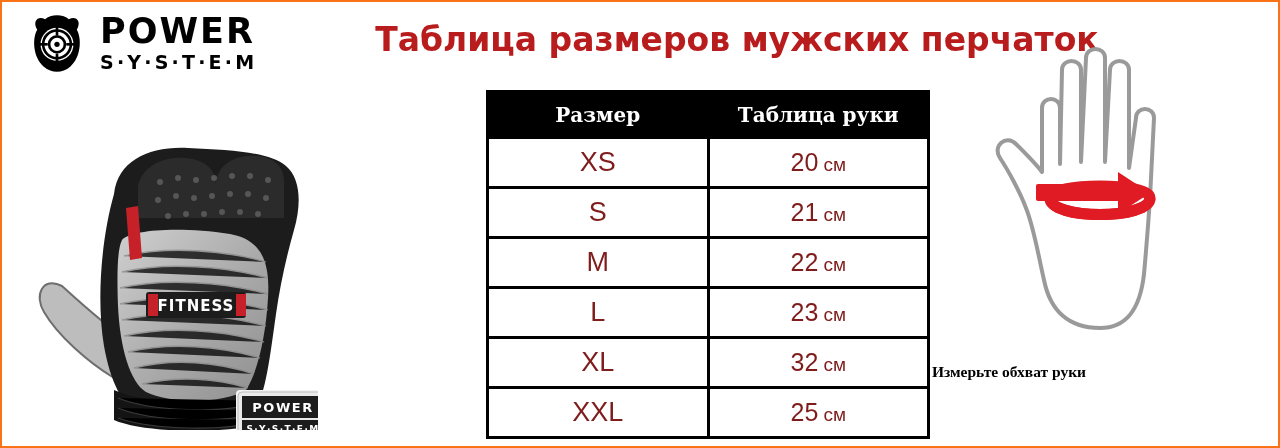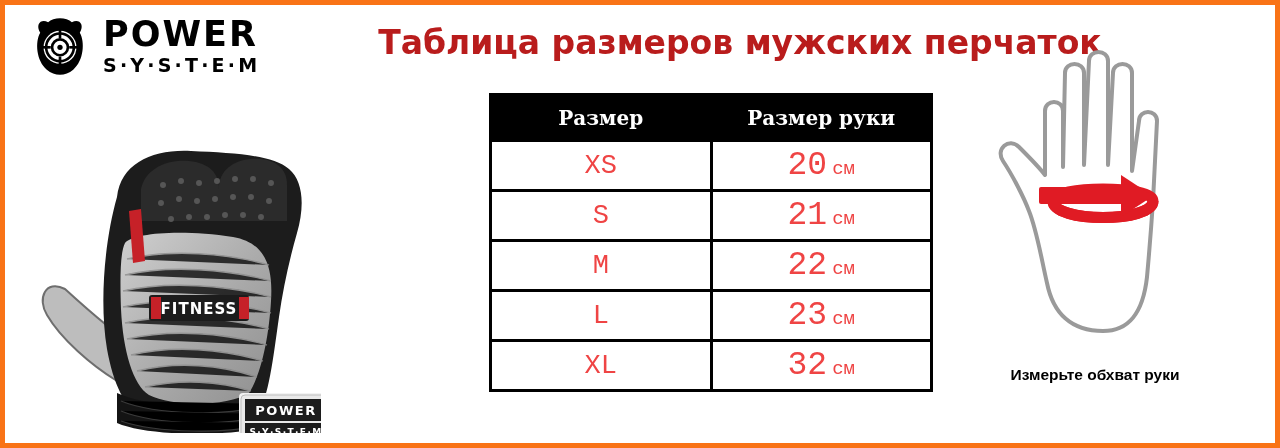--- a/index.html
+++ b/index.html
@@ -11,21 +11,21 @@
     height: 448px;
     background: #ffffff;
     font-family: "Liberation Serif", serif;
     overflow: hidden;
   }
   .page {
     position: relative;
     width: 1280px;
     height: 448px;
     box-sizing: border-box;
-    border: 5px solid #f97316;
+    border: 2px solid #f97316;
     background: #ffffff;
   }
 
   
   .left-col {
     position: absolute;
     left: 0;
     top: 0;
     width: 330px;
     height: 434px;
@@ -106,26 +106,26 @@
   }
   .size-table thead th {
     background: #000;
     color: #fff;
     font-family: "DejaVu Serif", serif;
     font-weight: bold;
     font-size: 20px;
     height: 43px;
   }
   .size-table tbody td {
-    font-family: Liberation Mono, monospace;
+    font-family: Liberation Sans, sans-serif;
     font-size: 27px;
-    color: #ef4444;
+    color: #7f1d1d;
   }
   .val-num {
-    font-size: 33px;
+    font-size: 25px;
   }
   .val-unit {
     font-size: 19px;
     margin-left: 5px;
   }
   .col-size { width: 50%; }
   .col-girth { width: 50%; }
 
   
   .hand-wrap {
@@ -133,22 +133,21 @@
     left: 948px;
     top: 20px;
     width: 300px;
     height: 340px;
   }
   .hand-caption {
     position: absolute;
     left: 930px;
     top: 360px;
     width: 320px;
-    text-align: center;
-    font-family: Liberation Sans, sans-serif;
+    font-family: Liberation Serif, serif;
     font-weight: bold;
     font-size: 15.5px;
     line-height: 1.35;
     color: #000;
   }
 </style>
 </head>
 <body>
 
 <div class="page">
@@ -265,21 +264,21 @@
       </svg>
     </div>
   </div>
 
   <div class="title">Таблица размеров мужских перчаток</div>
 
   <table class="size-table">
     <thead>
       <tr>
         <th class="col-size">Размер</th>
-        <th class="col-girth">Размер руки</th>
+        <th class="col-girth">Таблица руки</th>
       </tr>
     </thead>
     <tbody>
       <tr>
         <td>XS</td>
         <td>
           <span class="val-num">20</span><span class="val-unit">см</span>
         </td>
       </tr>
       <tr>
@@ -297,20 +296,26 @@
       <tr>
         <td>L</td>
         <td>
           <span class="val-num">23</span><span class="val-unit">см</span>
         </td>
       </tr>
       <tr>
         <td>XL</td>
         <td>
           <span class="val-num">32</span><span class="val-unit">см</span>
+        </td>
+      </tr>
+      <tr>
+        <td>XXL</td>
+        <td>
+          <span class="val-num">25</span><span class="val-unit">см</span>
         </td>
       </tr>
     </tbody>
   </table>
 
   <div class="hand-wrap">
     <svg viewBox="0 0 300 340" width="300" height="340">
 
       <path d="M92 150
                L92 86 C92 74 110 74 110 86 L110 142

